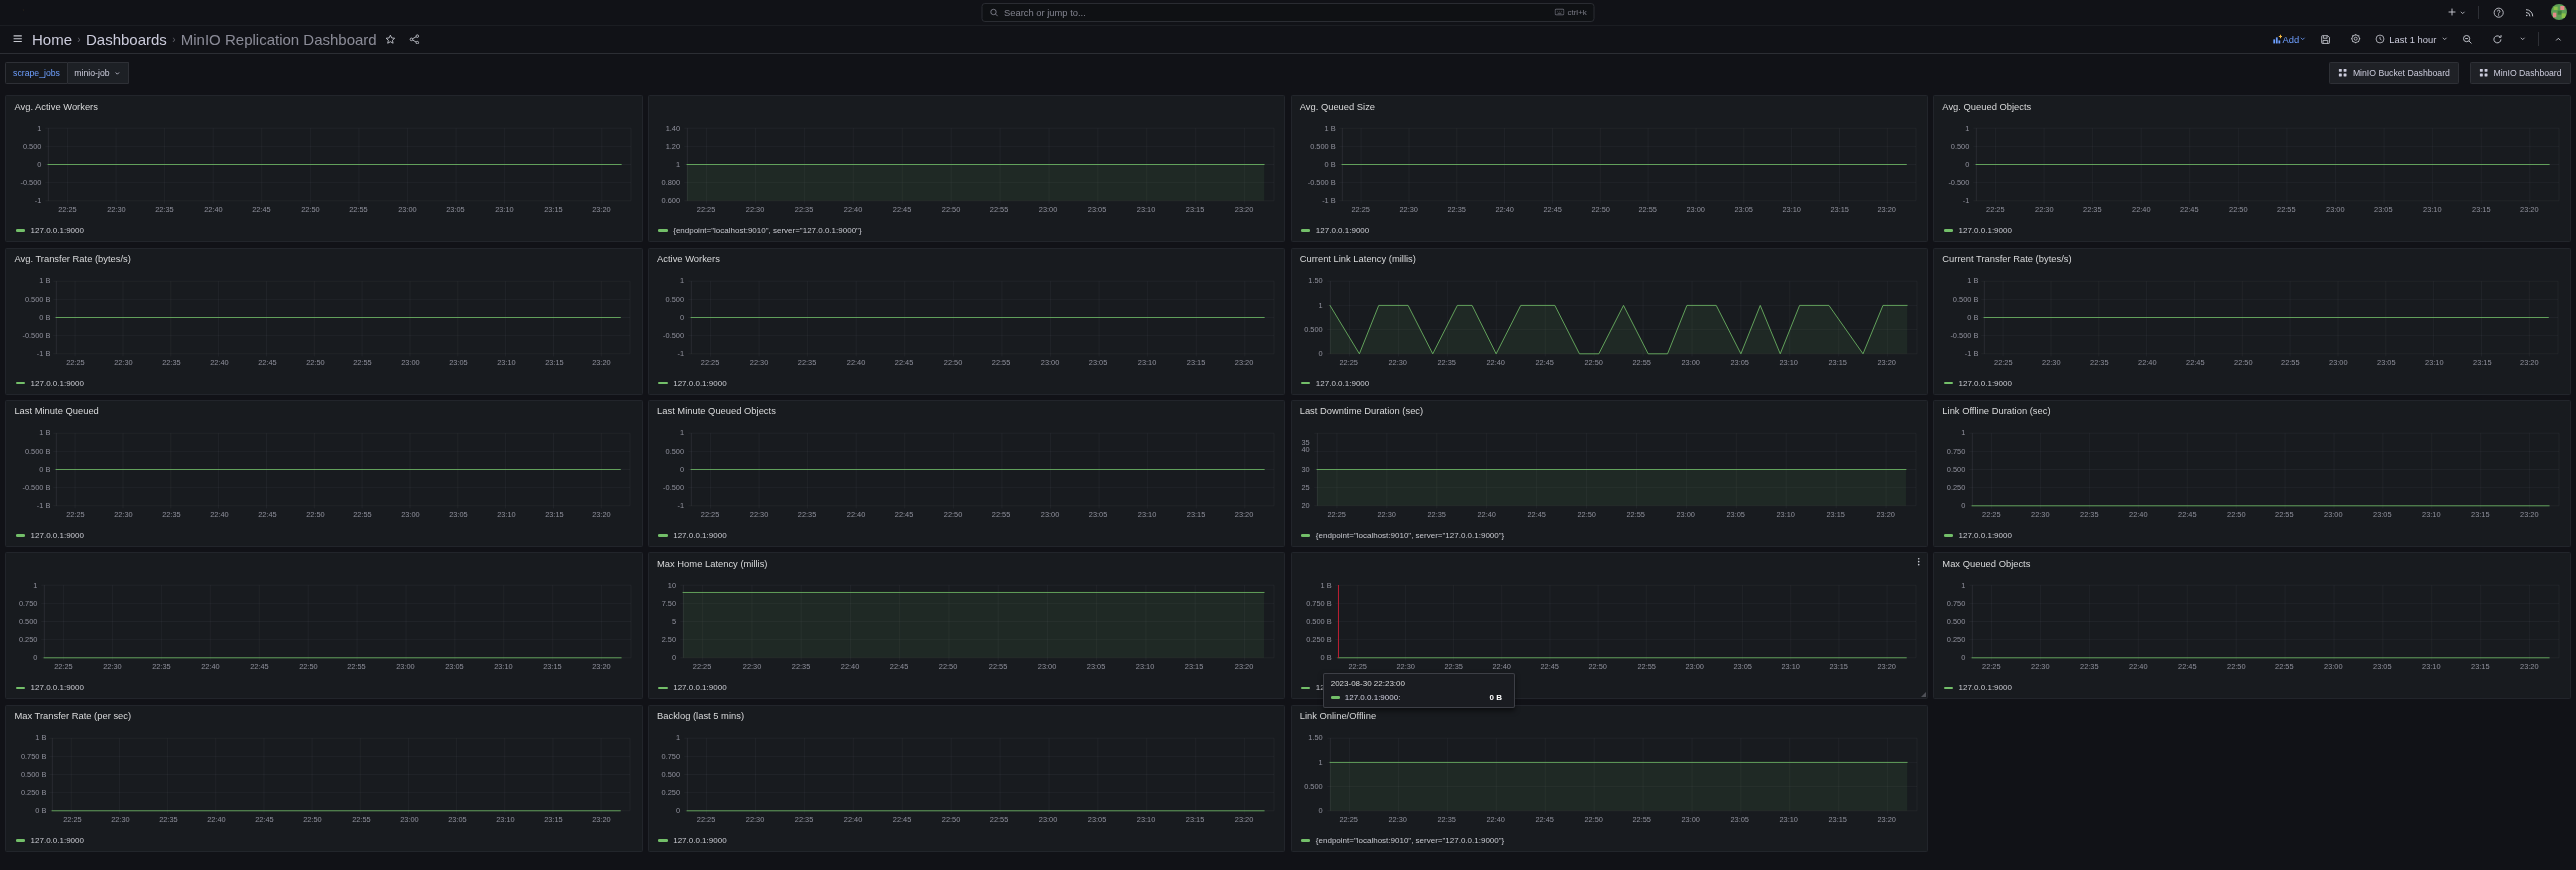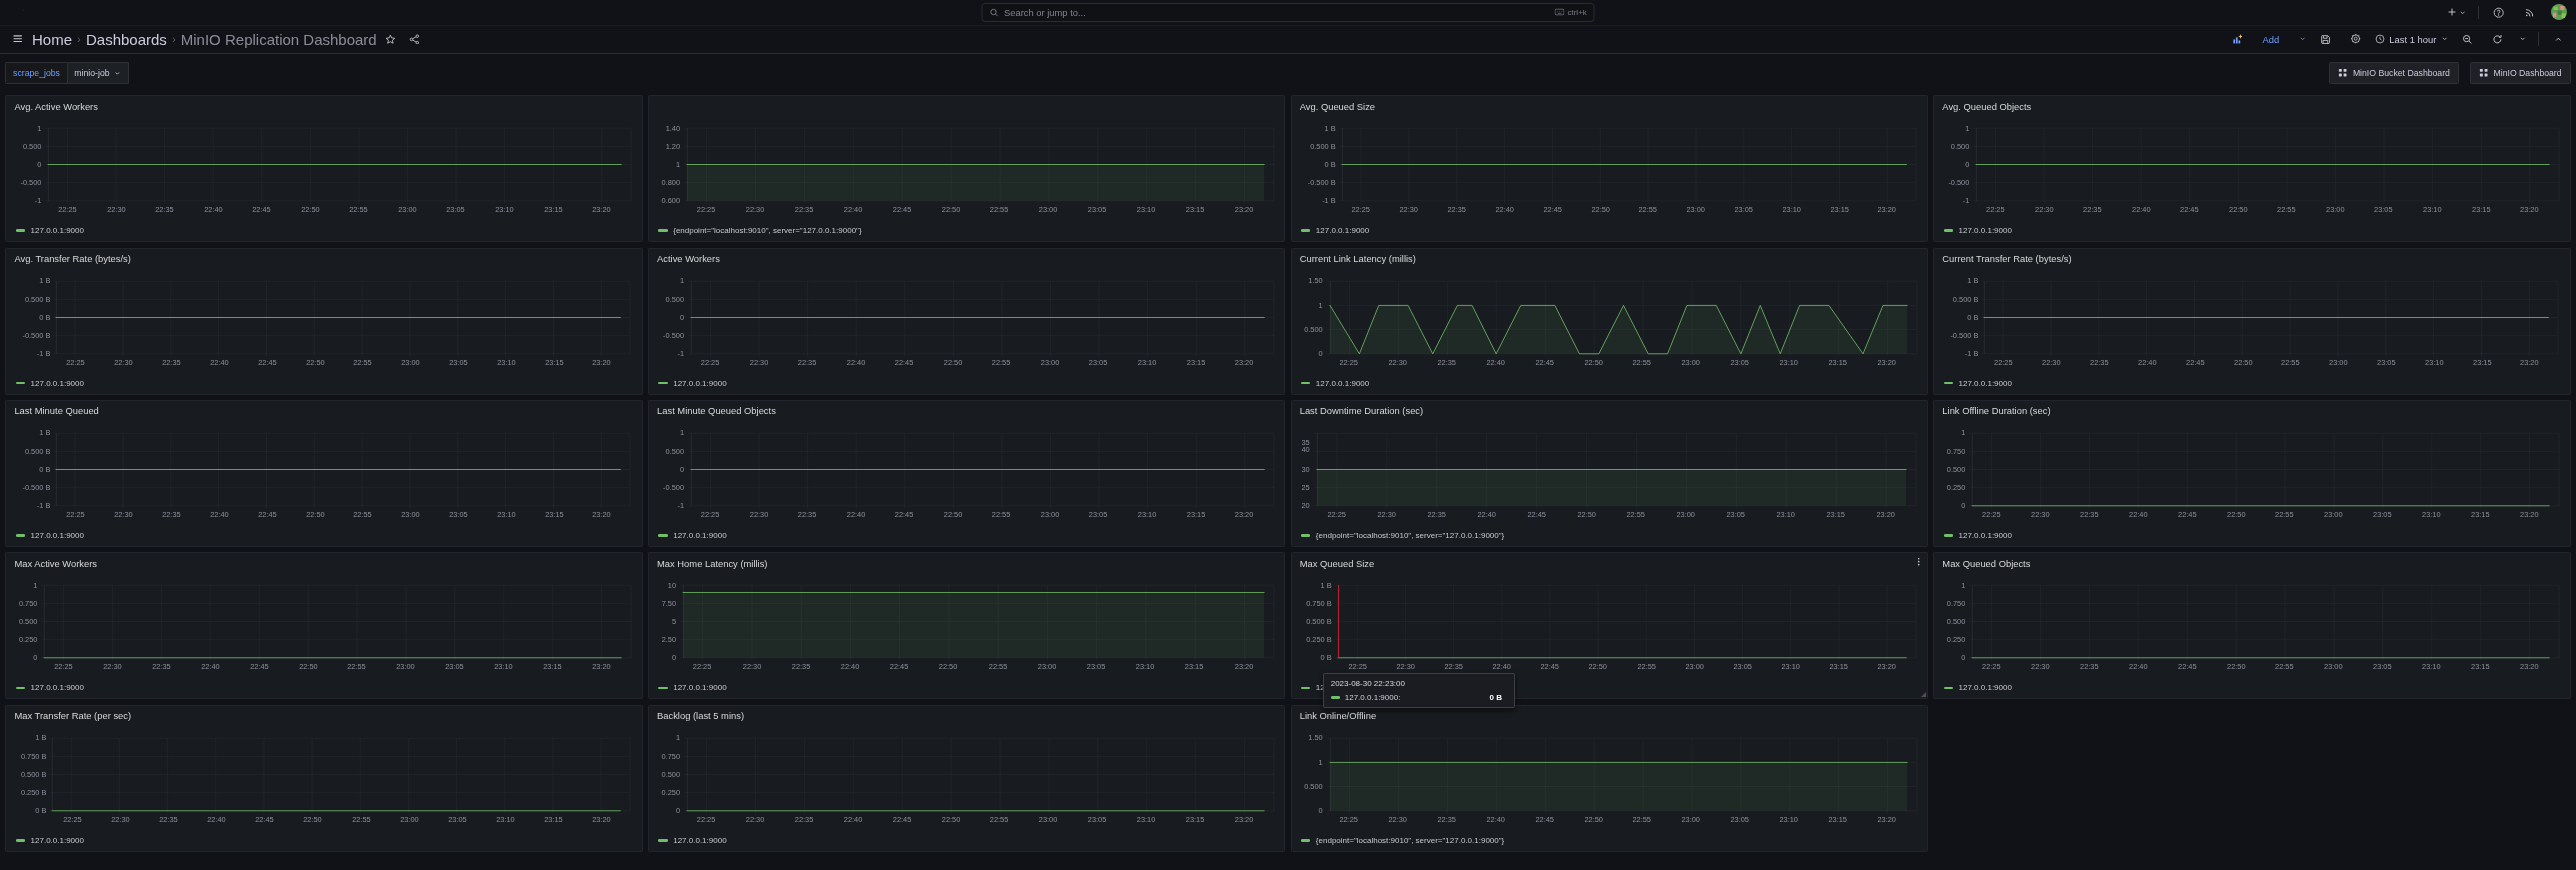--- a/index.html
+++ b/index.html
@@ -23,21 +23,21 @@
 
   
   .navbar { height:28px; display:flex; align-items:center; padding:0 8px;
     border-bottom:0.7px solid #2c2e34; gap:4px; }
   .navbar .crumb { font-size:15px; color:#ccccdc; cursor:pointer; }
   .navbar .crumb.current { color:rgba(204,204,220,0.65); cursor:default; }
   .navbar .sep { color:rgba(204,204,220,0.4); font-size:10px; padding:0 1.3px; }
   .iconbtn { width:20px; height:20px; display:flex; align-items:center; justify-content:center;
     border-radius:2.7px; cursor:pointer; background:transparent; border:none; color:#c7c9d1; }
   .toolbar { margin-left:auto; display:flex; align-items:center; gap:9.4px; }
-  .addbtn { display:flex; align-items:center; gap:20px; color:#6e9fff; font-size:9.4px; cursor:pointer; }
+  .addbtn { display:flex; align-items:center; gap:0; color:#6e9fff; font-size:9.4px; cursor:pointer; }
   .timebtn { display:flex; align-items:center; gap:4.7px; font-size:9.4px; color:#ccccdc; cursor:pointer; }
 
   
   .varrow { height:39px; display:flex; align-items:center; padding:0 5.4px; }
   .varchip { display:flex; cursor:pointer; }
   .varchip .vlabel { height:21.5px; display:flex; align-items:center; padding:0 6.7px; font-size:8.7px;
     color:#6e9fff; background:#16181c; border:0.7px solid #2e3036; border-radius:1.3px 0 0 1.3px; }
   .varchip .vvalue { height:21.5px; display:flex; align-items:center; gap:4.7px; padding:0 6.7px;
     font-size:8.7px; color:#ccccdc; background:#1d2025; border:0.7px solid #2e3036; border-left:none;
     border-radius:0 1.3px 1.3px 0; }
@@ -879,23 +879,20 @@
           <path d="M0.0 108.0 L858.4 108.0" fill="none" stroke="#73bf69" stroke-width="1.2" stroke-linejoin="round" stroke-linecap="round"></path>
         </svg>
       </div>
     <div class="legend">
       <span class="dash"></span>
       <span class="series">127.0.0.1:9000</span>
     </div>
 
   </section>
     <section class="panel">
-    <header class="panel-header">
-      <h2 class="panel-title">Max Active Workers</h2>
-    </header>
 
     <div class="chart">
         <div class="ytick" style="top: 27.5px; width: 31px;">1</div>
         <div class="ytick" style="top: 46px; width: 31px;">0.750</div>
         <div class="ytick" style="top: 64px; width: 31px;">0.500</div>
         <div class="ytick" style="top: 82px; width: 31px;">0.250</div>
         <div class="ytick" style="top: 100px; width: 31px;">0</div>
         <div class="xtick" style="left: 57px; top: 109px;">22:25</div>
         <div class="xtick" style="left: 106px; top: 109px;">22:30</div>
         <div class="xtick" style="left: 155px; top: 109px;">22:35</div>
@@ -984,23 +981,20 @@
           <path d="M0.0 10.8 L864.3 10.8" fill="none" stroke="#73bf69" stroke-width="1.2" stroke-linejoin="round" stroke-linecap="round"></path>
         </svg>
       </div>
     <div class="legend">
       <span class="dash"></span>
       <span class="series">127.0.0.1:9000</span>
     </div>
 
   </section>
     <section class="panel hovered">
-    <header class="panel-header">
-      <h2 class="panel-title">Max Queued Size</h2>
-    </header>
     <span class="kebab icon">
       <svg width="9.4" height="9.4" viewBox="0 0 16 16" fill="#c7c9d1">
         <circle cx="8" cy="3" r="1.4"></circle>
           <circle cx="8" cy="8" r="1.4"></circle>
           <circle cx="8" cy="13" r="1.4"></circle>
         </svg>
     </span>
     <div class="chart">
         <div class="ytick" style="top: 27.5px; width: 40px;">1 B</div>
         <div class="ytick" style="top: 46px; width: 40px;">0.750 B</div>

